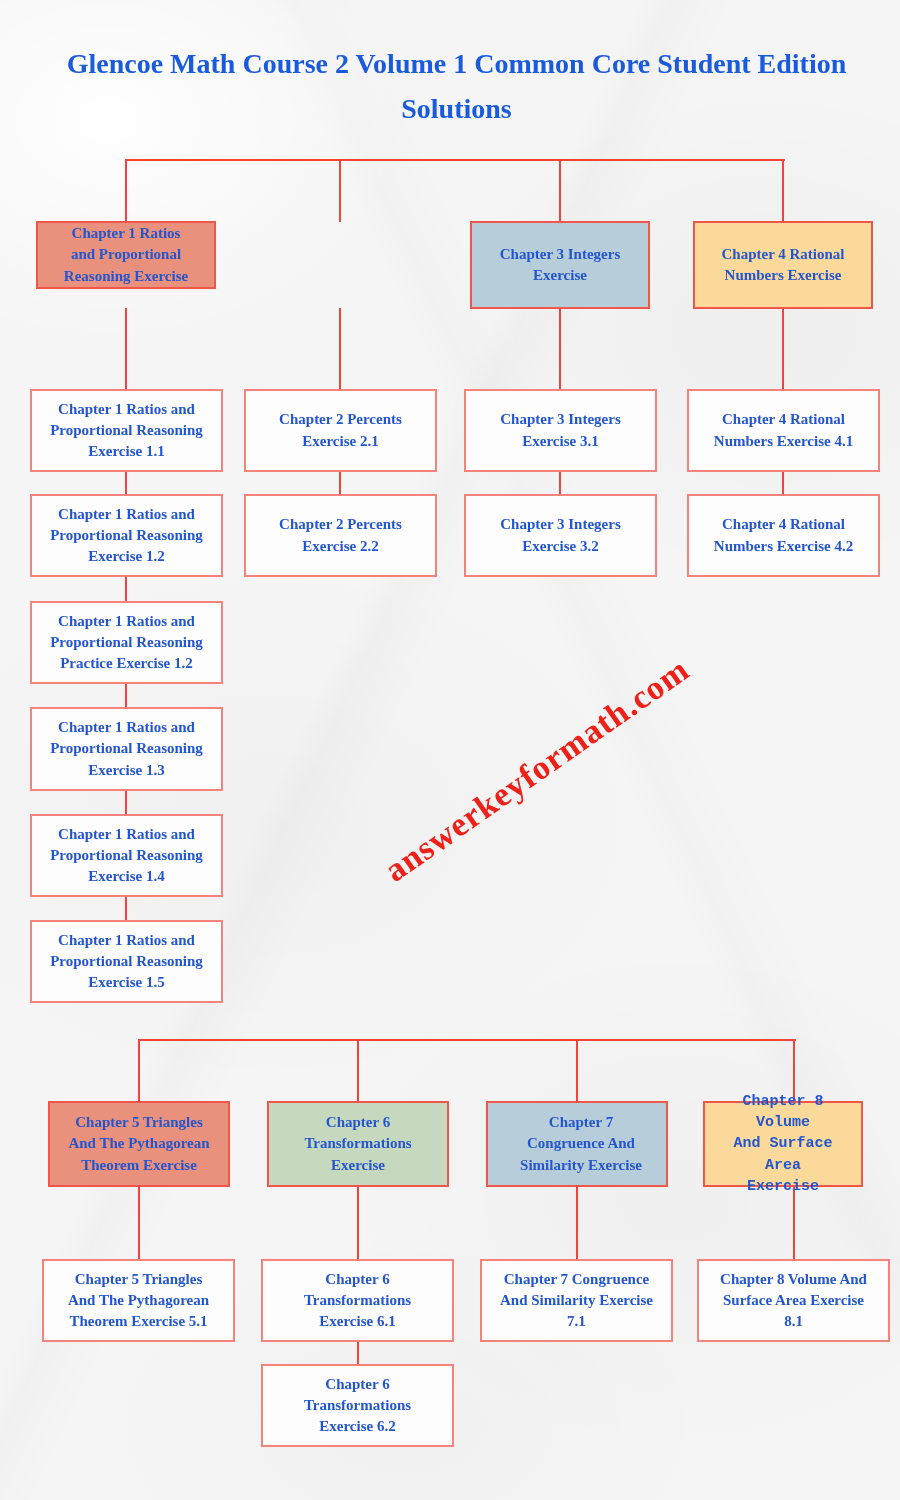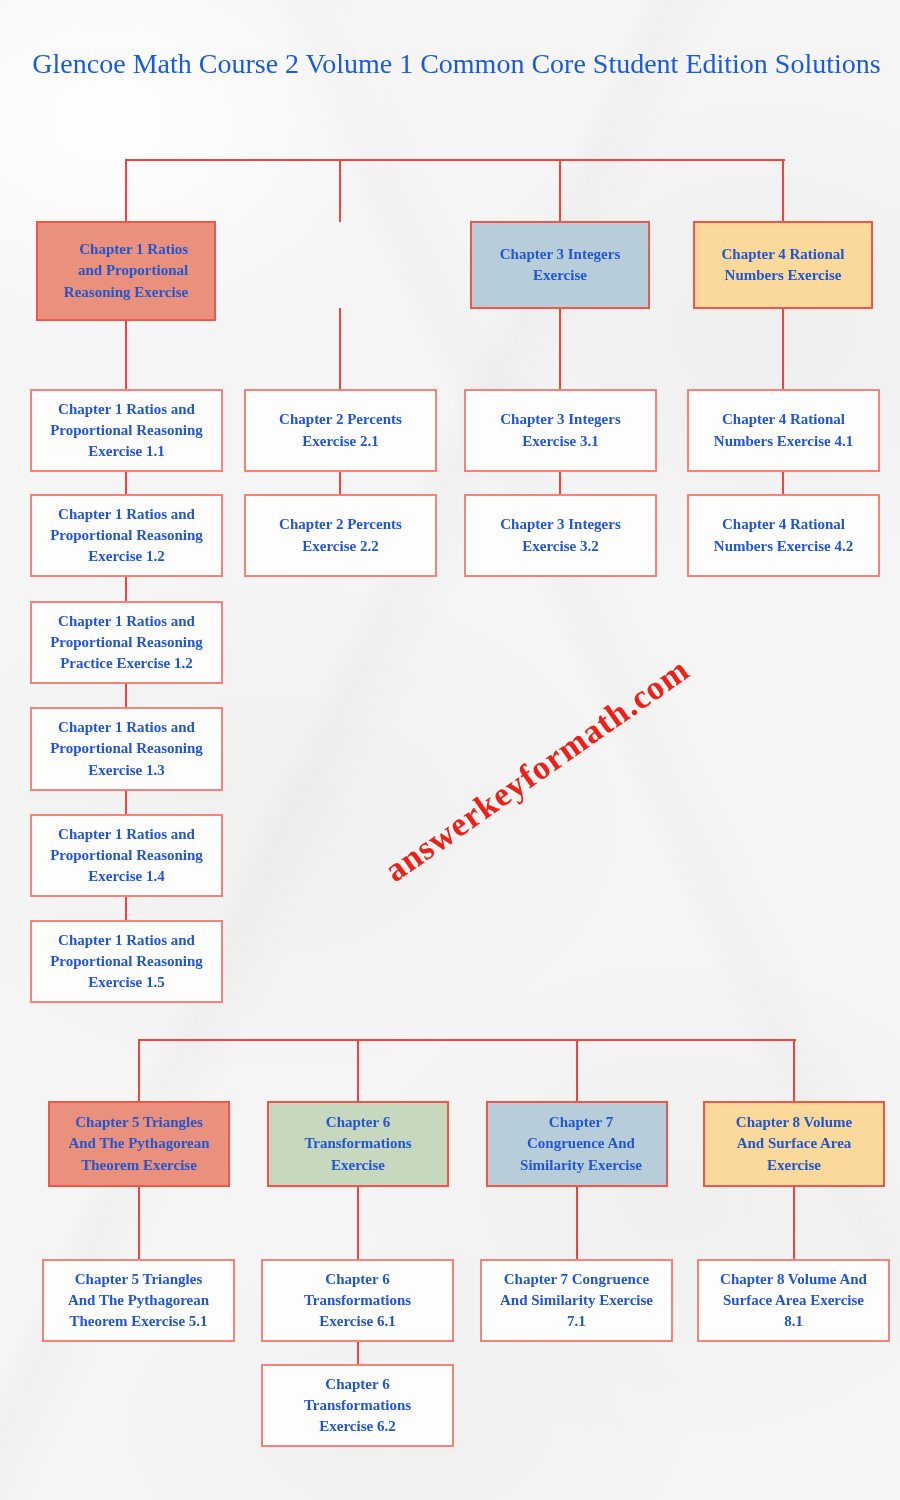--- a/index.html
+++ b/index.html
@@ -19,21 +19,21 @@
       linear-gradient(115deg, transparent 40%, rgba(0,0,0,.018) 42%, transparent 46%),
       linear-gradient(65deg, transparent 60%, rgba(0,0,0,.015) 62%, transparent 66%);
   }
   .title{
     position:absolute;
     top:42px; left:13px; right:0;
     padding:0 18px;
     text-align:center;
     color:var(--title_text,#1a5bde);
     font-size:28px;
-    font-weight:normal;
+    font-weight:bold;
     line-height:1.6;
   }
   .line{
     position:absolute;
     background:var(--connector,#f4433b);
   }
   .node{
     position:absolute;
     box-sizing:border-box;
     display:flex;
@@ -87,21 +87,21 @@
 
   <div class="line" style="left:125px;top:471px;width:2px;height:24px"></div>
   <div class="line" style="left:125px;top:576px;width:2px;height:26px"></div>
   <div class="line" style="left:125px;top:683px;width:2px;height:25px"></div>
   <div class="line" style="left:125px;top:790px;width:2px;height:25px"></div>
   <div class="line" style="left:125px;top:896px;width:2px;height:25px"></div>
   <div class="line" style="left:339px;top:471px;width:2px;height:24px"></div>
   <div class="line" style="left:559px;top:471px;width:2px;height:24px"></div>
   <div class="line" style="left:782px;top:471px;width:2px;height:24px"></div>
 
-  <div class="node chapter-box" style="left: 36px; top: 221px; width: 180px; height: 100px; background: rgb(234, 145, 125); text-align: right;">
+  <div class="node chapter-box" style="left: 36px; top: 221px; width: 180px; height: 68px; background: rgb(234, 145, 125);">
     <span class="label">Chapter 1 Ratios
 and Proportional
 Reasoning Exercise</span>
   </div>
   <div class="node chapter-box" style="left: 470px; top: 221px; width: 180px; height: 88px; background: rgb(183, 206, 218);">
     <span class="label">Chapter 3 Integers
 Exercise</span>
   </div>
   <div class="node chapter-box" style="left: 693px; top: 221px; width: 180px; height: 88px; background: rgb(251, 217, 154);">
     <span class="label">Chapter 4 Rational
@@ -189,21 +189,21 @@
   <div class="node chapter-box" style="left: 267px; top: 1101px; width: 182px; height: 86px; background: rgb(198, 217, 191);">
     <span class="label">Chapter 6
 Transformations
 Exercise</span>
   </div>
   <div class="node chapter-box" style="left: 486px; top: 1101px; width: 182px; height: 86px; background: rgb(183, 206, 218); padding-left: 20px;">
     <span class="label">Chapter 7
 Congruence And
 Similarity Exercise</span>
   </div>
-  <div class="node chapter-box" style="left: 703px; top: 1101px; width: 182px; height: 86px; background: rgb(251, 217, 154);">
+  <div class="node chapter-box" style="left: 703px; top: 1101px; width: 160px; height: 86px; background: rgb(251, 217, 154); font-family: Liberation Mono, monospace;">
     <span class="label">Chapter 8 Volume
 And Surface Area
 Exercise</span>
   </div>
 
   <div class="node exercise-box" style="left:42px;top:1259px;width:193px;height:83px">
     <span class="label">Chapter 5 Triangles
 And The Pythagorean
 Theorem Exercise 5.1</span>
   </div>

